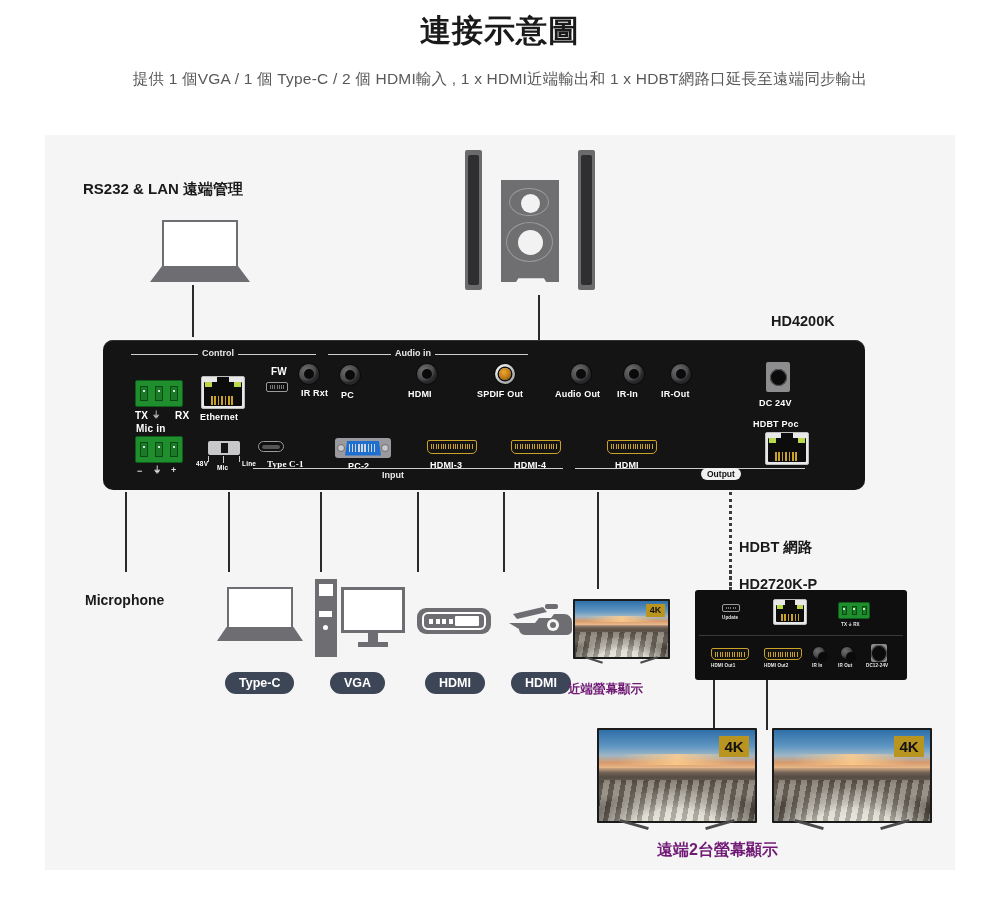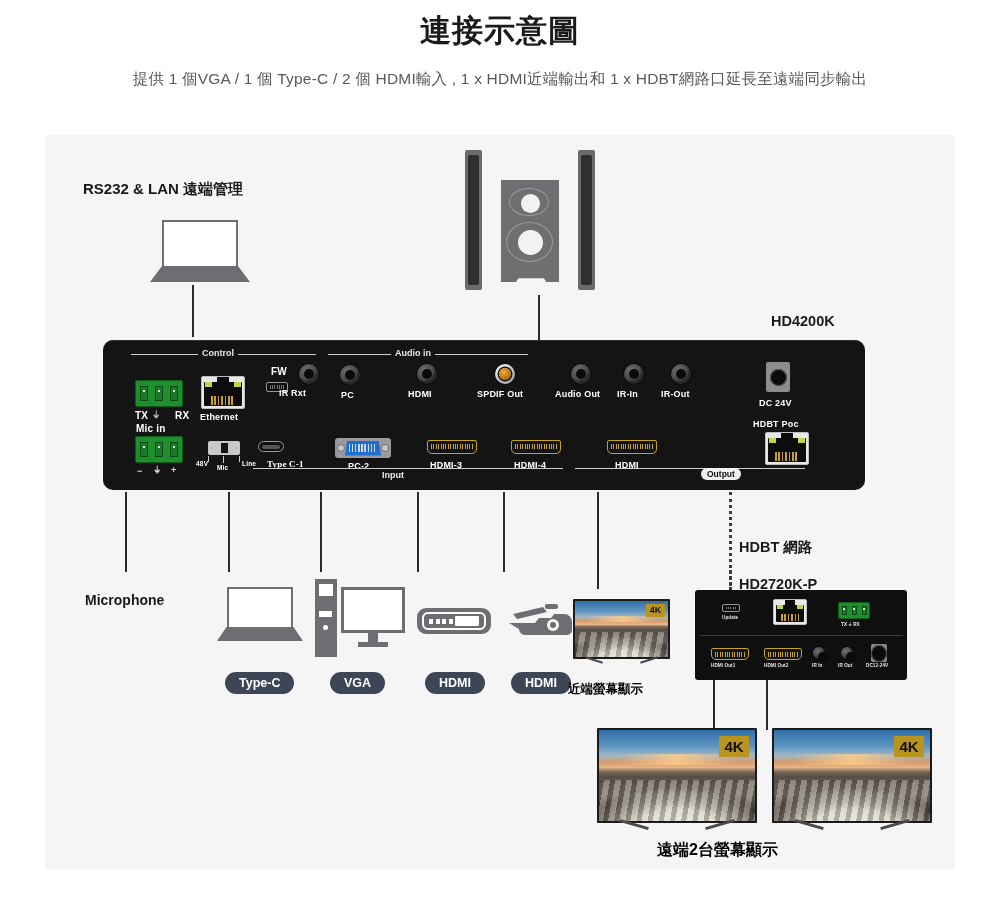--- a/index.html
+++ b/index.html
@@ -287,21 +287,21 @@
     position:absolute;left:12%;top:26%;width:76%;height:12%;
     background:linear-gradient(to right, rgba(255,190,120,.0), rgba(255,205,140,.85), rgba(255,170,110,.0));
   }
   .tv .badge4k{
     position:absolute;background:#b9951f;color:#111;font-weight:bold;
     display:flex;align-items:center;justify-content:center;line-height:1;
   }
   .tv .stand-l, .tv .stand-r{position:absolute;background:#4a4a4a;height:2px;}
 
   .caption{
-    position:absolute;font-size:12.5px;color:#000000;font-weight:bold;white-space:nowrap;
+    position:absolute;font-size:12.5px;color:#701a75;font-weight:bold;white-space:nowrap;
   }
   .caption.big{font-size:16px;}
 
   .tagpill{
     position:absolute;background:#3c4657;color:#fff;border-radius:11px;
     font-size:12.5px;font-weight:bold;padding:4px 14px;white-space:nowrap;
   }
 </style>
 </head>
 <body>
@@ -360,21 +360,21 @@
       <div class="led l"></div>
         <div class="led r"></div>
         <div class="pins"></div>
     </div>
     <div class="dev-txt" style="left:97px;top:72px;">Ethernet</div>
 
     <div class="dev-txt" style="left:168px;top:26px;font-size:10px;">FW</div>
     <div class="microusb" style="left:163px;top:42px;"></div>
 
     <div class="jack" style="left:196px;top:24px;"></div>
-    <div class="dev-txt" style="left:176px;top:48px;">IR Rxt</div>
+    <div class="dev-txt" style="left:198px;top:48px;">IR Rxt</div>
 
     <div class="jack" style="left:237px;top:25px;"></div>
     <div class="dev-txt" style="left:238px;top:50px;">PC</div>
 
     <div class="jack" style="left:314px;top:24px;"></div>
     <div class="dev-txt" style="left:305px;top:49px;">HDMI</div>
 
     <div class="jack rca" style="left:392px;top:24px;"></div>
     <div class="dev-txt" style="left:374px;top:49px;">SPDIF Out</div>
 

